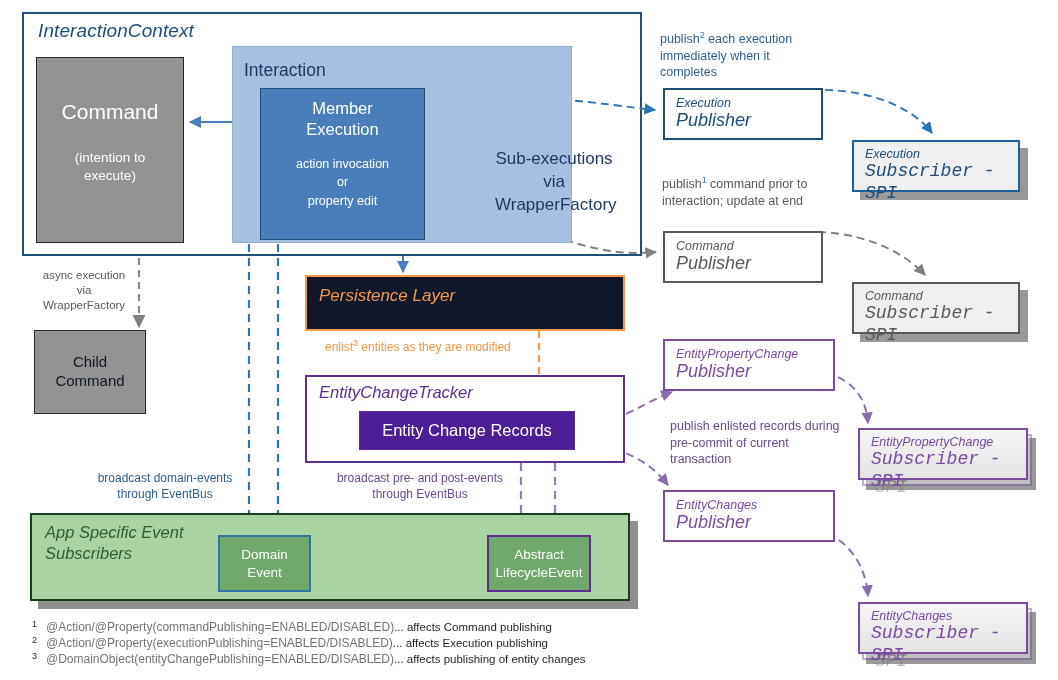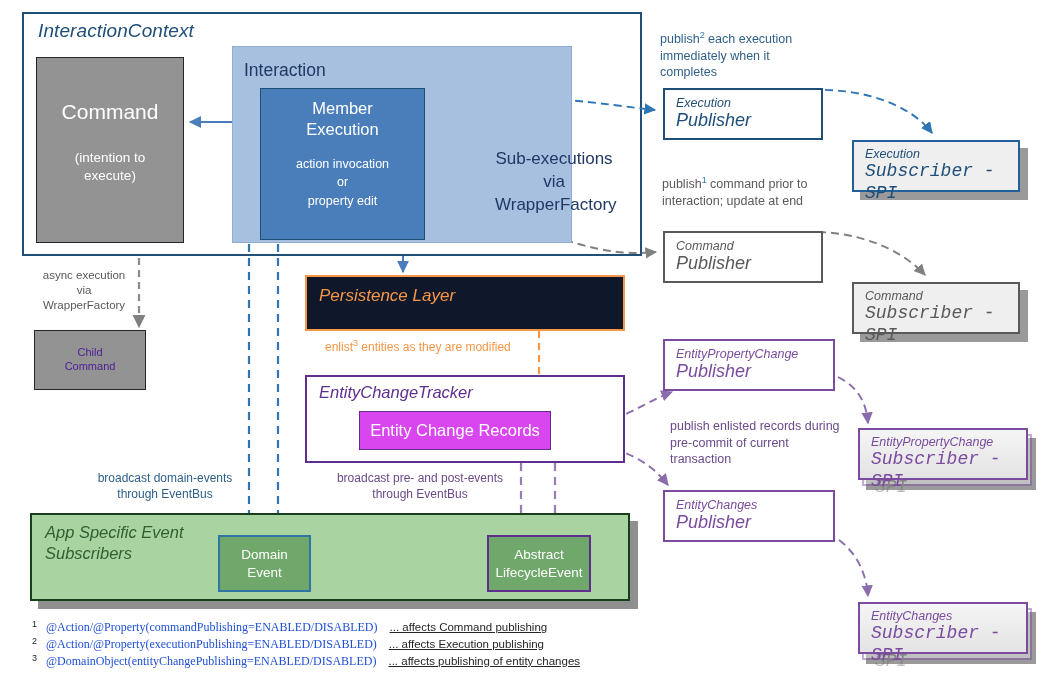--- a/index.html
+++ b/index.html
@@ -59,23 +59,23 @@
     left:495px;top:148px;width:118px;font-size:17px;line-height:1.35;
     color:#1f3864;text-align:center;z-index:4;
   }
 
   
   #async-note{
     left:18px;top:268px;width:132px;font-size:11.5px;line-height:1.3;
     color:#595959;text-align:center;z-index:3;
   }
   #child-command{
-    left:34px;top:330px;width:112px;height:60px;
-    background:#939393;border:1.6px solid #262626;color:#4c1d95;z-index:3;
-    font-size:11px;line-height:1.25;
+    left:34px;top:330px;width:112px;height:84px;
+    background:#939393;border:1.6px solid #262626;color:#0f172a;z-index:3;
+    font-size:15px;line-height:1.25;
   }
 
   
   #persistence-layer{
     left:305px;top:275px;width:320px;height:56px;
     background:#0f172a;border:2.2px solid #f79646;z-index:3;
   }
   #persistence-layer .b-title{
     position:absolute;left:12px;top:9px;font-size:17px;color:#f79646;
   }
@@ -85,22 +85,22 @@
 
   
   #entity-change-tracker{
     left:305px;top:375px;width:320px;height:88px;
     background:#ffffff;border:2.2px solid #5f2f8f;z-index:3;
   }
   #entity-change-tracker .b-title{
     position:absolute;left:12px;top:6px;font-size:16.5px;color:#5f2f8f;
   }
   #entity-change-records{
-    left:359px;top:411px;width:192px;height:39px;
-    background:#d946ef;border:1.8px solid #5f2f8f;color:#ffffff;z-index:4;
+    left:359px;top:411px;width:216px;height:39px;
+    background:#4c1d95;border:1.8px solid #5f2f8f;color:#ffffff;z-index:4;
     font-size:16.5px;
   }
 
   
   #broadcast-domain{
     left:85px;top:470px;width:160px;font-size:12px;line-height:1.35;
     color:#2e5f8a;text-align:center;z-index:3;
   }
   #broadcast-prepost{
     left:325px;top:470px;width:190px;font-size:12px;line-height:1.35;
@@ -183,23 +183,23 @@
   #sub-ec-ghost .l1,#sub-ec-ghost .l2{color:#6a6a6a;}
   #sub-ec{left:858px;top:602px;width:170px;height:52px;border:2.5px solid #7a4b9e;
     background:linear-gradient(180deg,#f5f5f5 0%,#e3e3e3 100%);}
   #sub-ec .l1,#sub-ec .l2{color:#7a4b9e;}
 
   
   #footnotes{left:32px;top:620px;width:700px;z-index:3;}
   .fn{display:flex;align-items:baseline;margin-bottom:2px;}
   .fn-num{font-size:9px;vertical-align:super;color:#262626;width:14px;
     font-family:"Liberation Sans",sans-serif;position:relative;top:-4px;}
-  .fn-code{font-family:Liberation Serif, serif;
-    font-size:12px;color:#1d4ed8;white-space:nowrap;}
-  .fn-desc{font-size:11.5px;color:#262626;margin-left:12px;white-space:nowrap;text-decoration:underline;}
+  .fn-code{font-family:Liberation Sans, sans-serif;
+    font-size:12px;color:#737373;white-space:nowrap;}
+  .fn-desc{font-size:11.5px;color:#262626;white-space:nowrap;}
 </style>
 </head>
 <body>
 
 <div id="stage">
 
   <svg id="wires" viewBox="0 0 1058 680" xmlns="http://www.w3.org/2000/svg">
     <defs>
       <marker id="ahBlue" markerWidth="7" markerHeight="7" refX="5.6" refY="3" orient="auto">
         <path d="M0,0 L6.2,3 L0,6 z" fill="#4a7ebb"></path>

